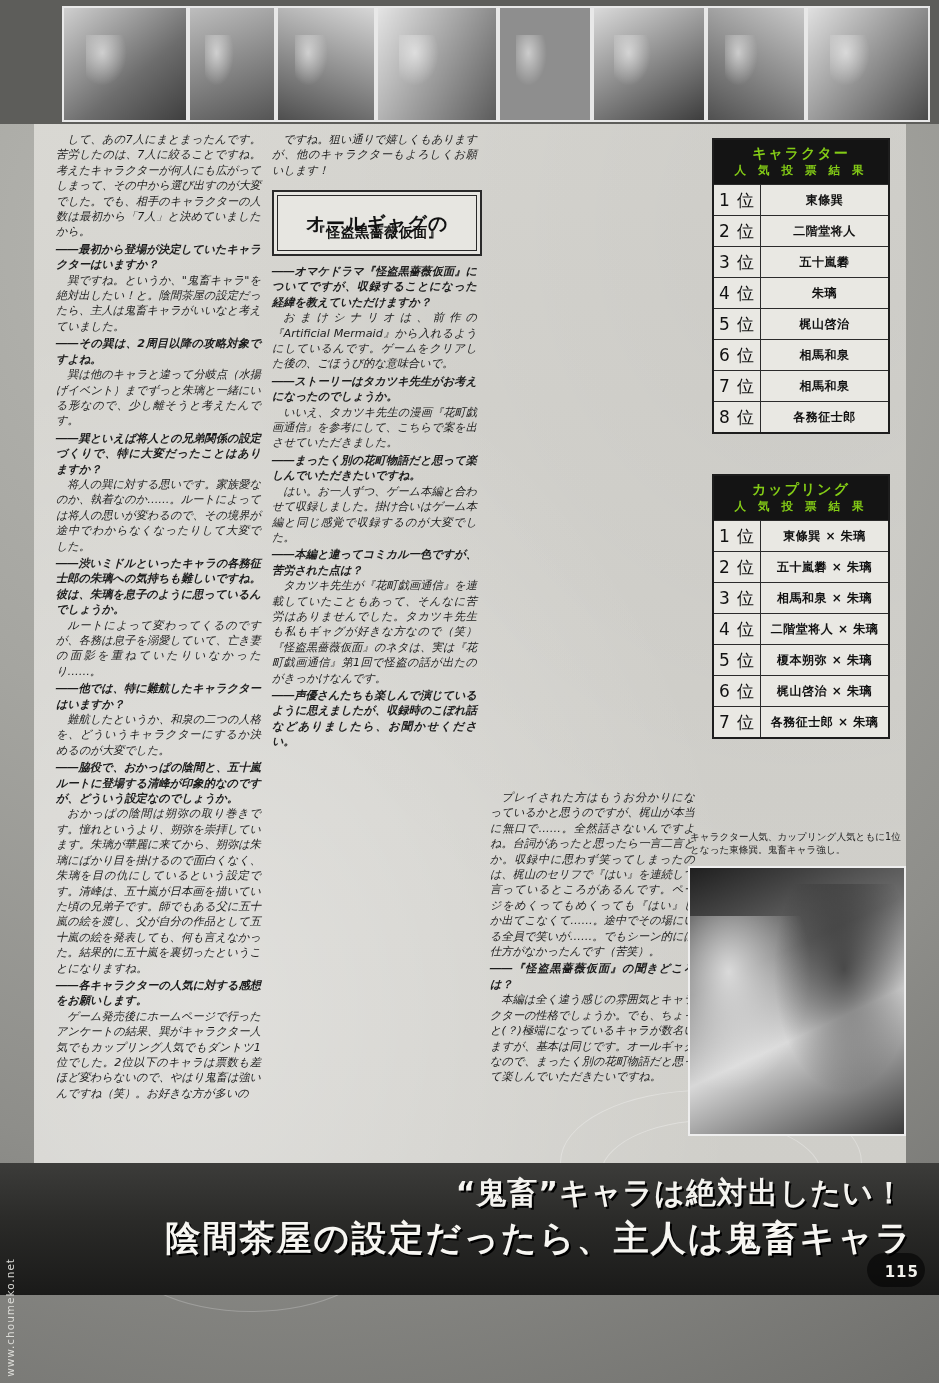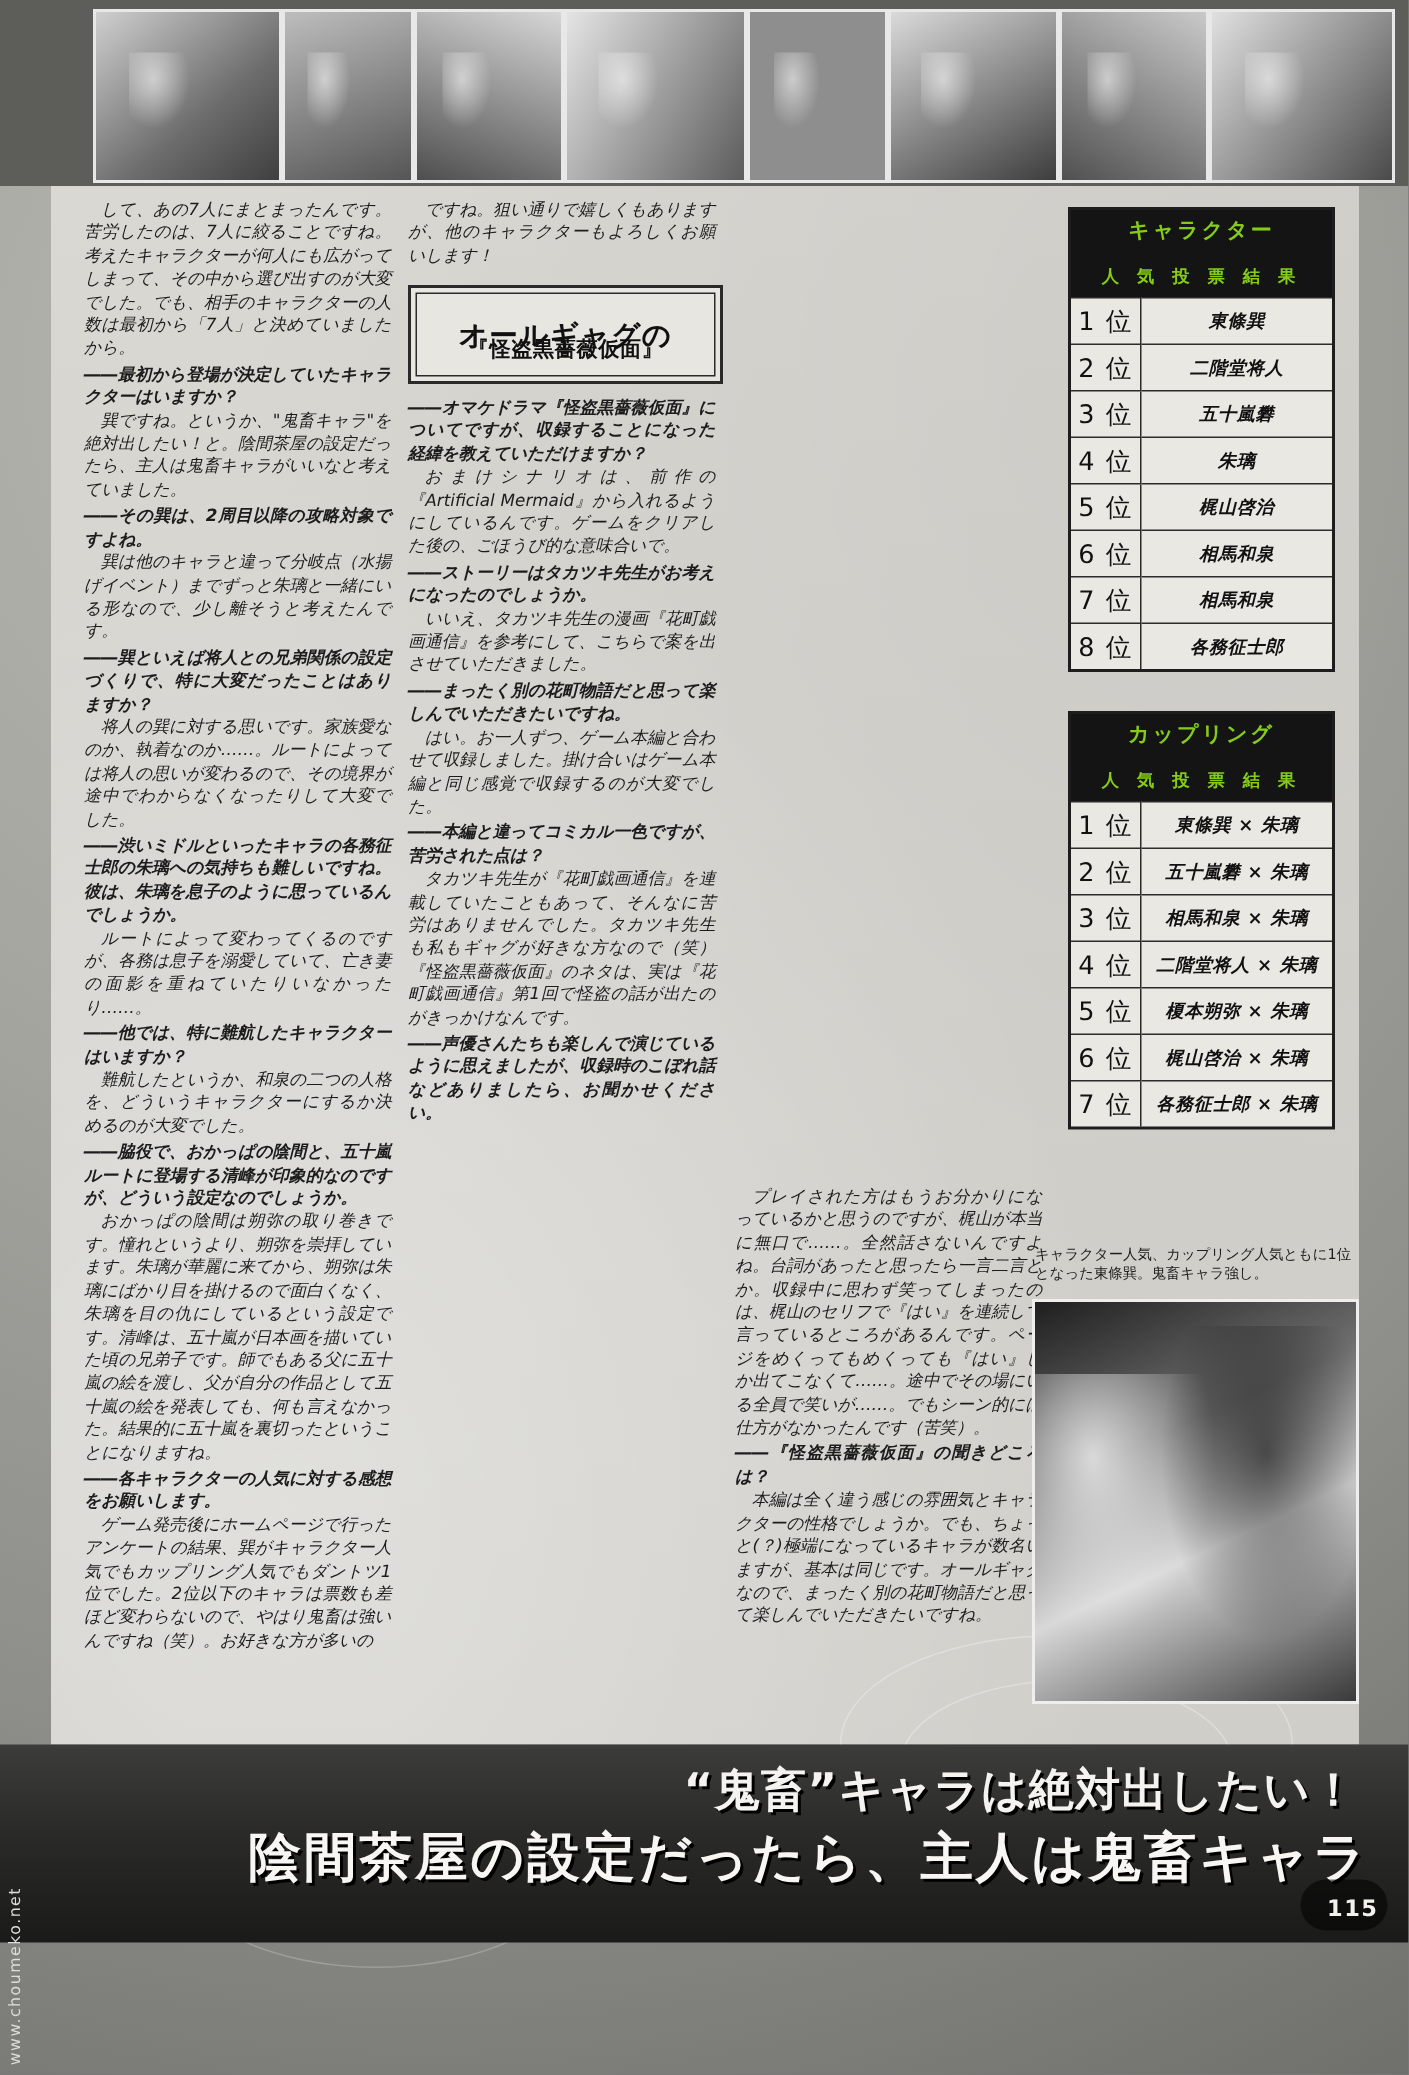--- a/index.html
+++ b/index.html
@@ -55,26 +55,26 @@
   .gagbox .l1,.gagbox .l2{position:absolute;width:100%;text-align:center;
       font-weight:bold;color:#111;}
   .gagbox .l1{top:19px;font-size:19px;letter-spacing:1px;}
   .gagbox .l2{top:32px;font-size:14px;letter-spacing:0.5px;}
 
   
   .rank{position:absolute;left:712px;width:174px;border:2px solid #1d1d1d;
         background:#e9e8e3;}
   .rank .hd{background:#141414;color:#84cc16;text-align:center;padding:5px 0 6px;}
   .rank .hd .t1{font-size:14px;font-weight:bold;letter-spacing:2px;}
-  .rank .hd .t2{font-size:11.5px;font-weight:bold;letter-spacing:4px;margin-top:14px;}
+  .rank .hd .t2{font-size:11.5px;font-weight:bold;letter-spacing:4px;margin-top:0;}
   .rank table{width:100%;border-collapse:collapse;}
   .rank td{border-top:1px solid #2b2b2b;font-size:12px;padding:3.5px 0;color:#111;}
   .rank td.n{width:46px;text-align:center;border-right:1px solid #2b2b2b;
       font-size:17px;letter-spacing:1px;}
-  .rank td.v{text-align:center;font-weight:bold;letter-spacing:0.5px;font-style:italic;}
+  .rank td.v{text-align:center;font-weight:bold;letter-spacing:0.5px;}
   #rank-characters{top:138px;}
   #rank-couplings{top:474px;}
 
   
   .photo{position:absolute;left:688px;top:866px;width:214px;height:266px;
       border:2px solid #efeeea;overflow:hidden;filter:grayscale(1);
       background:linear-gradient(155deg,#1f1f1e 0%,#6f6f6c 35%,#d8d8d4 60%,#3a3a38 100%);}
   .photo .f1{position:absolute;left:-10%;top:18%;width:70%;height:70%;
       background:radial-gradient(ellipse at 40% 30%, rgba(255,255,255,.75), rgba(255,255,255,0) 65%);}
   .photo .f2{position:absolute;left:38%;top:6%;width:62%;height:80%;

